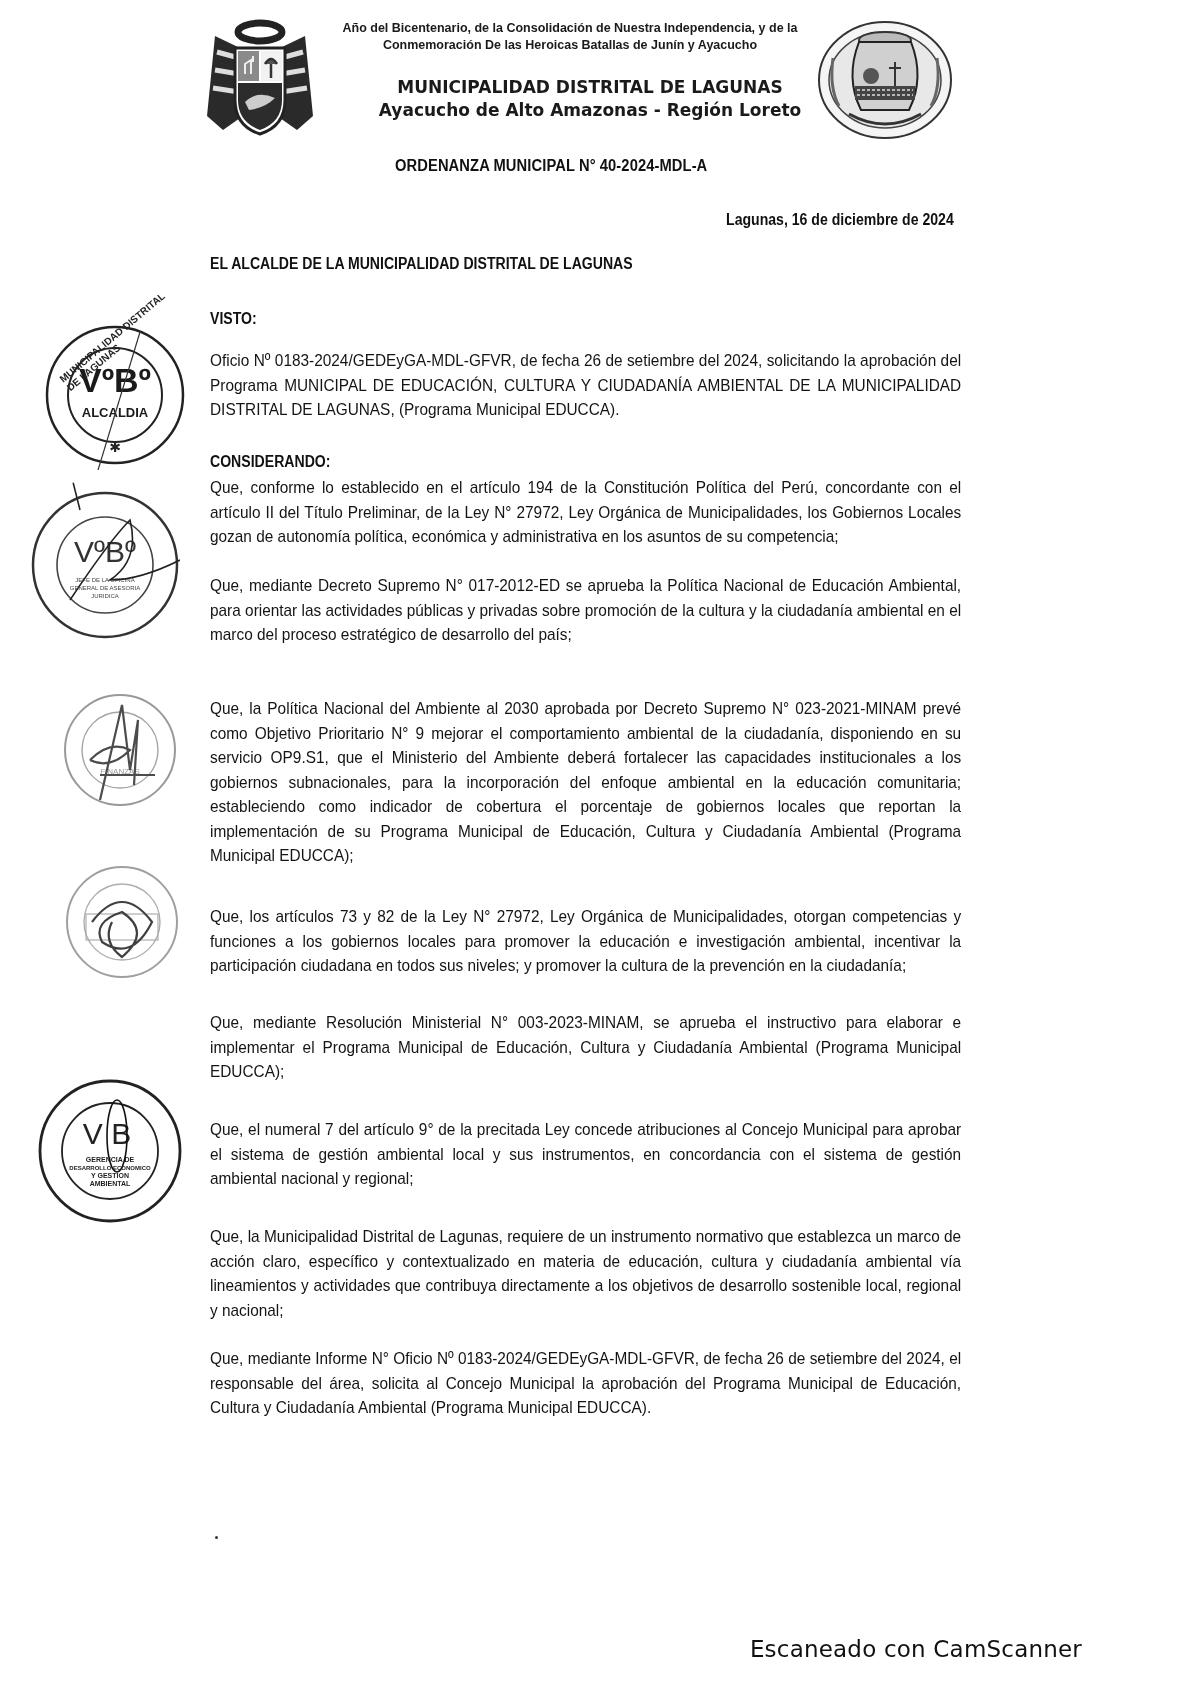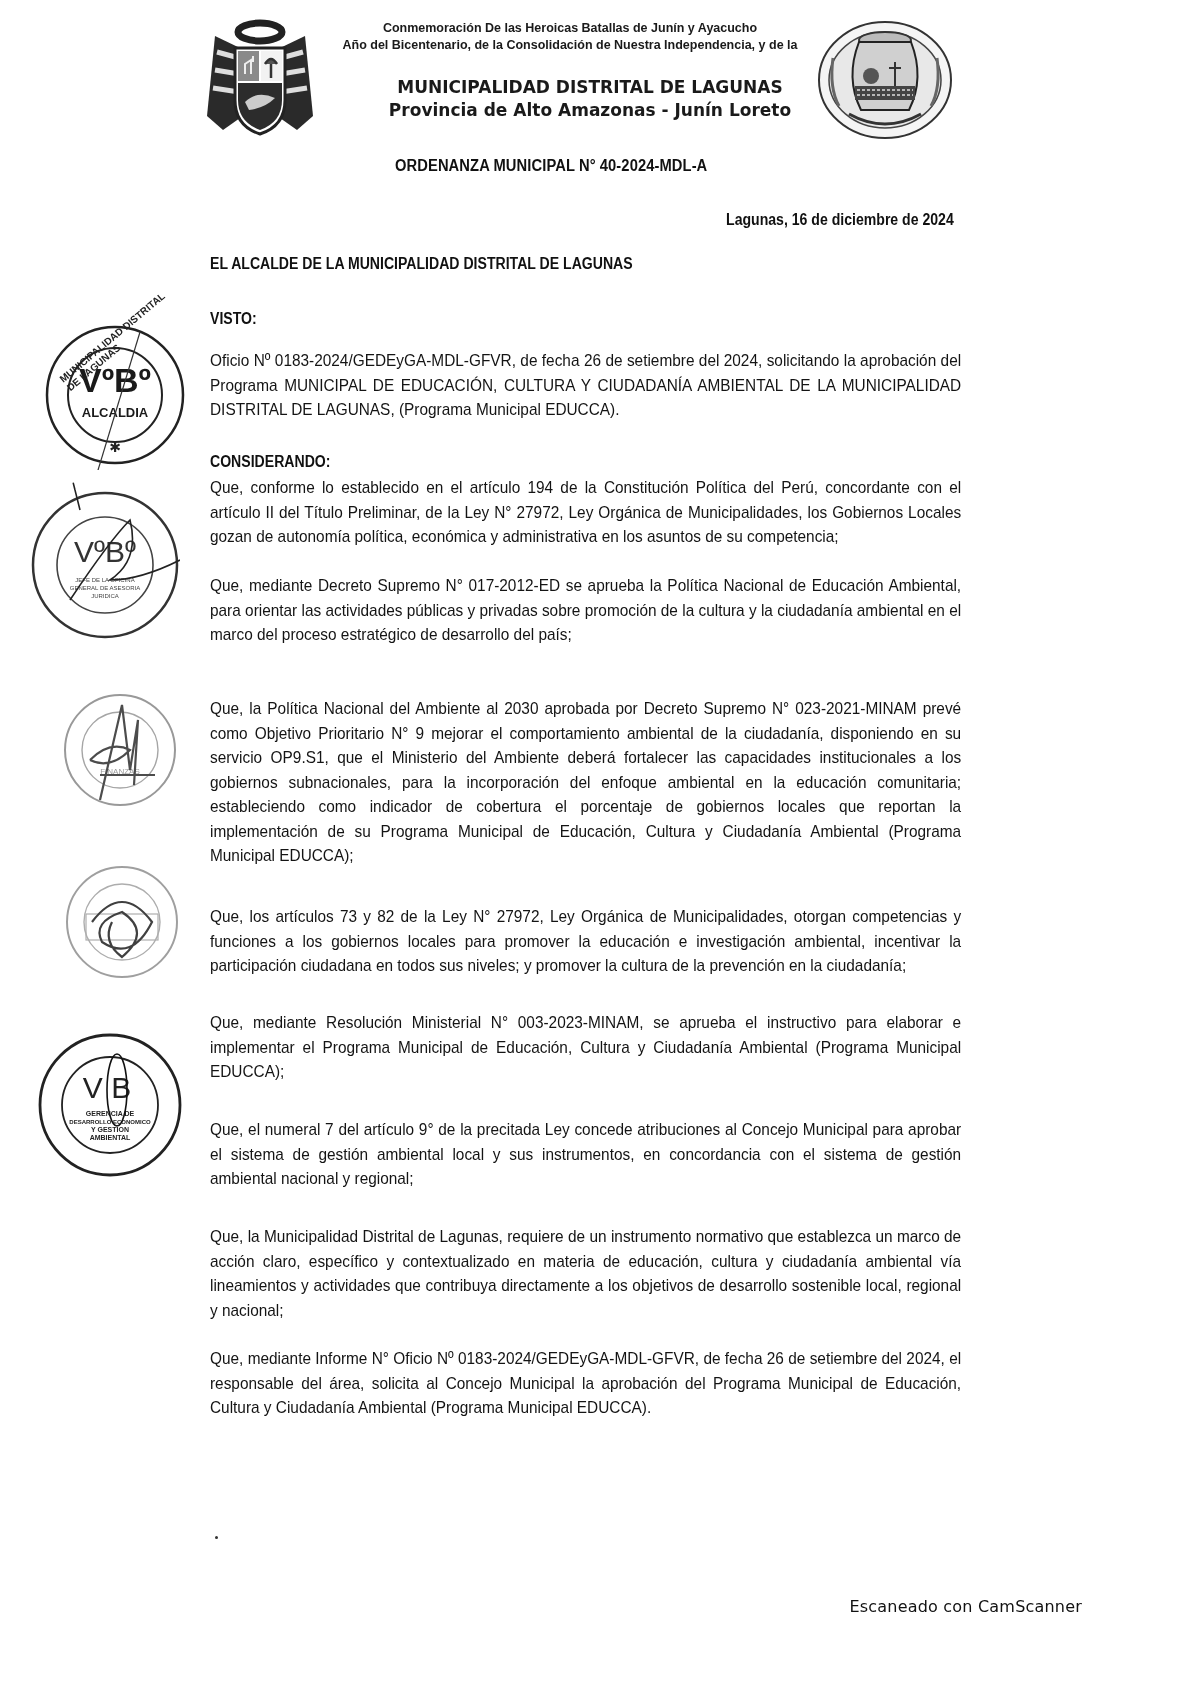--- a/index.html
+++ b/index.html
@@ -28,21 +28,21 @@
   .heading {
     font-size: 16px; font-weight: bold; transform: scaleX(0.88); transform-origin: left;
   }
   .para {
     left: 210px; width: 830px; font-size: 17px; line-height: 24.5px;
     text-align: justify; transform: scaleX(0.905); transform-origin: left top;
     color: #141414;
   }
   .seal-svg { position: absolute; }
   .footer-brand {
-    right: 108px; top: 1597px; font-size: 16px; color: #111;
+    right: 108px; top: 1636px; font-size: 23px; color: #111;
     font-family: "DejaVu Sans", sans-serif; letter-spacing: 0.2px;
   }
   .dot { left: 215px; top: 1536px; width: 3px; height: 3px; background: #333; border-radius: 50%; }
 </style>
 </head>
 <body>
 
 <svg class="seal-svg" style="left:195px;top:18px" width="130" height="120" viewBox="0 0 130 120">
   <path d="M20 18 L45 30 L45 100 L28 112 L12 98 Z" fill="#2a2a2a"></path>
   <path d="M110 18 L85 30 L85 100 L102 112 L118 98 Z" fill="#2a2a2a"></path>
@@ -65,26 +65,26 @@
   <path d="M44 24 Q30 60 46 92 L94 92 Q110 60 96 24 Z" fill="#d0d0d0" stroke="#222" stroke-width="2"></path>
   <circle cx="56" cy="58" r="8" fill="#555"></circle>
   <path d="M80 44 L80 70 M74 50 L86 50" stroke="#333" stroke-width="2"></path>
   <rect x="40" y="68" width="60" height="14" fill="#444"></rect>
   <path d="M42 72 H98 M42 77 H98" stroke="#ddd" stroke-width="1.5" stroke-dasharray="3 2"></path>
   <path d="M34 96 Q70 116 106 96" stroke="#333" stroke-width="3" fill="none"></path>
   <path d="M18 40 Q14 70 24 88 M122 40 Q126 70 116 88" stroke="#666" stroke-width="3" fill="none"></path>
 </svg>
 
 <div class="abs motto">
+  <div>Año del Bicentenario, de la Consolidación de Nuestra Independencia, y de la</div>
   <div>Conmemoración De las Heroicas Batallas de Junín y Ayacucho</div>
-  <div>Año del Bicentenario, de la Consolidación de Nuestra Independencia, y de la</div>
 </div>
 <div class="abs muni-title">
   <div>MUNICIPALIDAD DISTRITAL DE LAGUNAS</div>
-  <div>Provincia de Alto Amazonas - Junín Loreto</div>
+  <div>Ayacucho de Alto Amazonas - Región Loreto</div>
 </div>
 
 <div class="abs ord-title">ORDENANZA MUNICIPAL N° 40-2024-MDL-A</div>
 <div class="abs date">Lagunas, 16 de diciembre de 2024</div>
 
 <div class="abs heading" style="left:210px;top:255px;">EL ALCALDE DE LA MUNICIPALIDAD DISTRITAL DE LAGUNAS</div>
 <div class="abs heading" style="left:210px;top:310px;">VISTO:</div>
 
 <div class="abs para" style="top:349px;">Oficio Nº 0183-2024/GEDEyGA-MDL-GFVR, de fecha 26 de setiembre del 2024, solicitando la aprobación del Programa MUNICIPAL DE EDUCACIÓN, CULTURA Y CIUDADANÍA AMBIENTAL DE LA MUNICIPALIDAD DISTRITAL DE LAGUNAS, (Programa Municipal EDUCCA).</div>
 
@@ -134,21 +134,21 @@
 
 <div class="abs" style="left:62px;top:862px;width:120px;height:120px;opacity:0.8;">
   <svg width="120" height="120" viewBox="0 0 120 120">
     <circle cx="60" cy="60" r="55" fill="none" stroke="#888" stroke-width="2"></circle>
     <circle cx="60" cy="60" r="38" fill="none" stroke="#999" stroke-width="1.4"></circle>
     <rect x="24" y="52" width="72" height="26" fill="none" stroke="#999" stroke-width="1.2"></rect>
     <path d="M30 60 Q60 20 90 60 Q70 100 40 80 Q30 60 60 50 Q90 70 60 95 Q40 80 50 60" stroke="#111" stroke-width="2.2" fill="none"></path>
   </svg>
 </div>
 
-<div class="abs" style="left:35px;top:1030px;width:150px;height:150px;">
+<div class="abs" style="left:35px;top:1076px;width:150px;height:150px;">
   <svg width="150" height="150" viewBox="0 0 150 150">
     <circle cx="75" cy="75" r="70" fill="none" stroke="#222" stroke-width="2.8"></circle>
     <circle cx="75" cy="75" r="48" fill="none" stroke="#222" stroke-width="1.8"></circle>
     <text x="72" y="68" text-anchor="middle" font-family="Liberation Sans, sans-serif" font-size="30" fill="#222">V B</text>
     <text x="75" y="86" text-anchor="middle" font-family="Liberation Sans, sans-serif" font-size="7" font-weight="bold" fill="#222">GERENCIA DE</text>
     <text x="75" y="94" text-anchor="middle" font-family="Liberation Sans, sans-serif" font-size="6" font-weight="bold" fill="#222">DESARROLLO ECONOMICO</text>
     <text x="75" y="102" text-anchor="middle" font-family="Liberation Sans, sans-serif" font-size="7" font-weight="bold" fill="#222">Y GESTION</text>
     <text x="75" y="110" text-anchor="middle" font-family="Liberation Sans, sans-serif" font-size="7" font-weight="bold" fill="#222">AMBIENTAL</text>
     <ellipse cx="82" cy="60" rx="10" ry="36" fill="none" stroke="#111" stroke-width="1.6"></ellipse>
   </svg>

